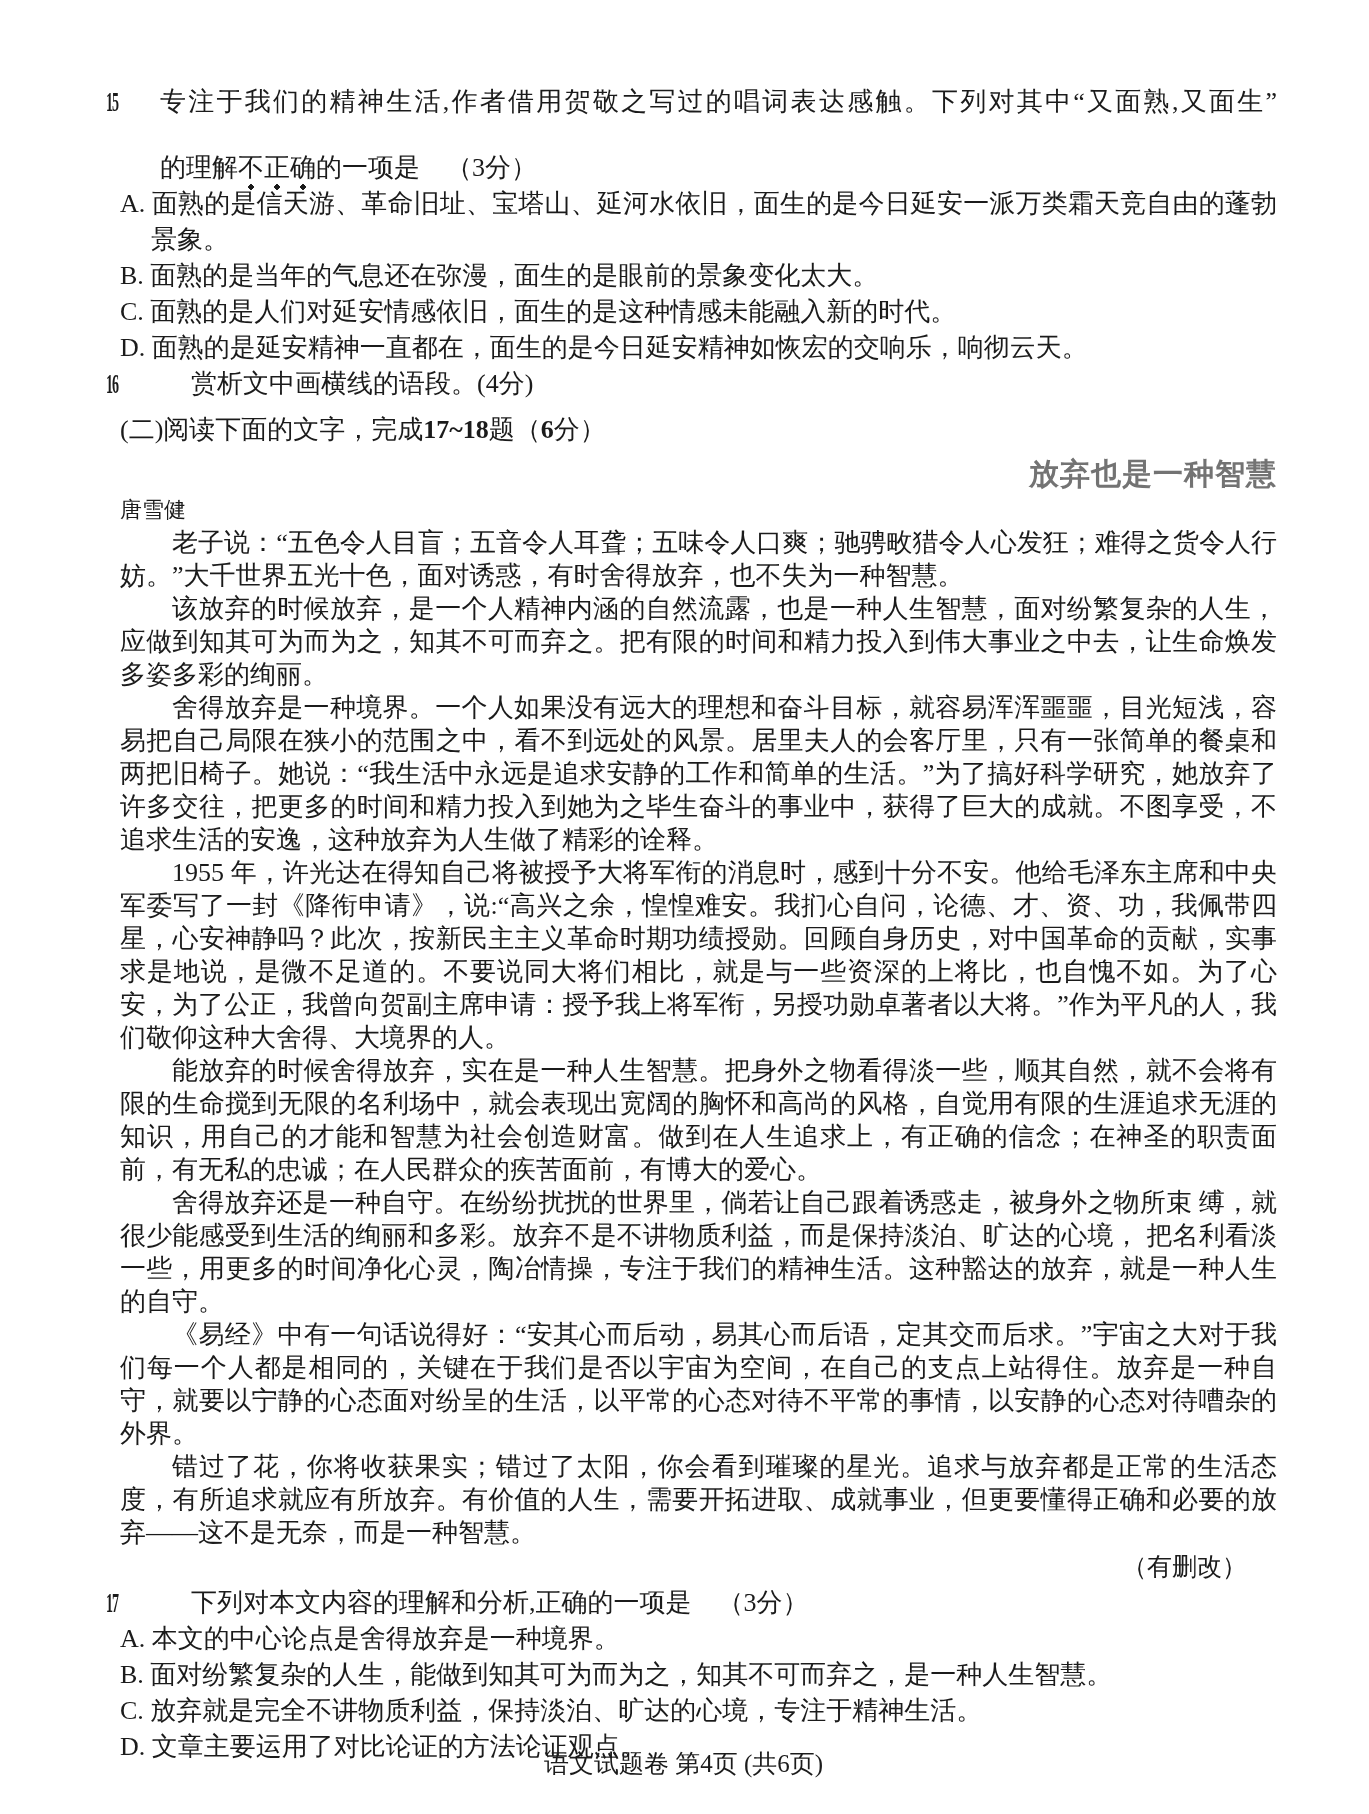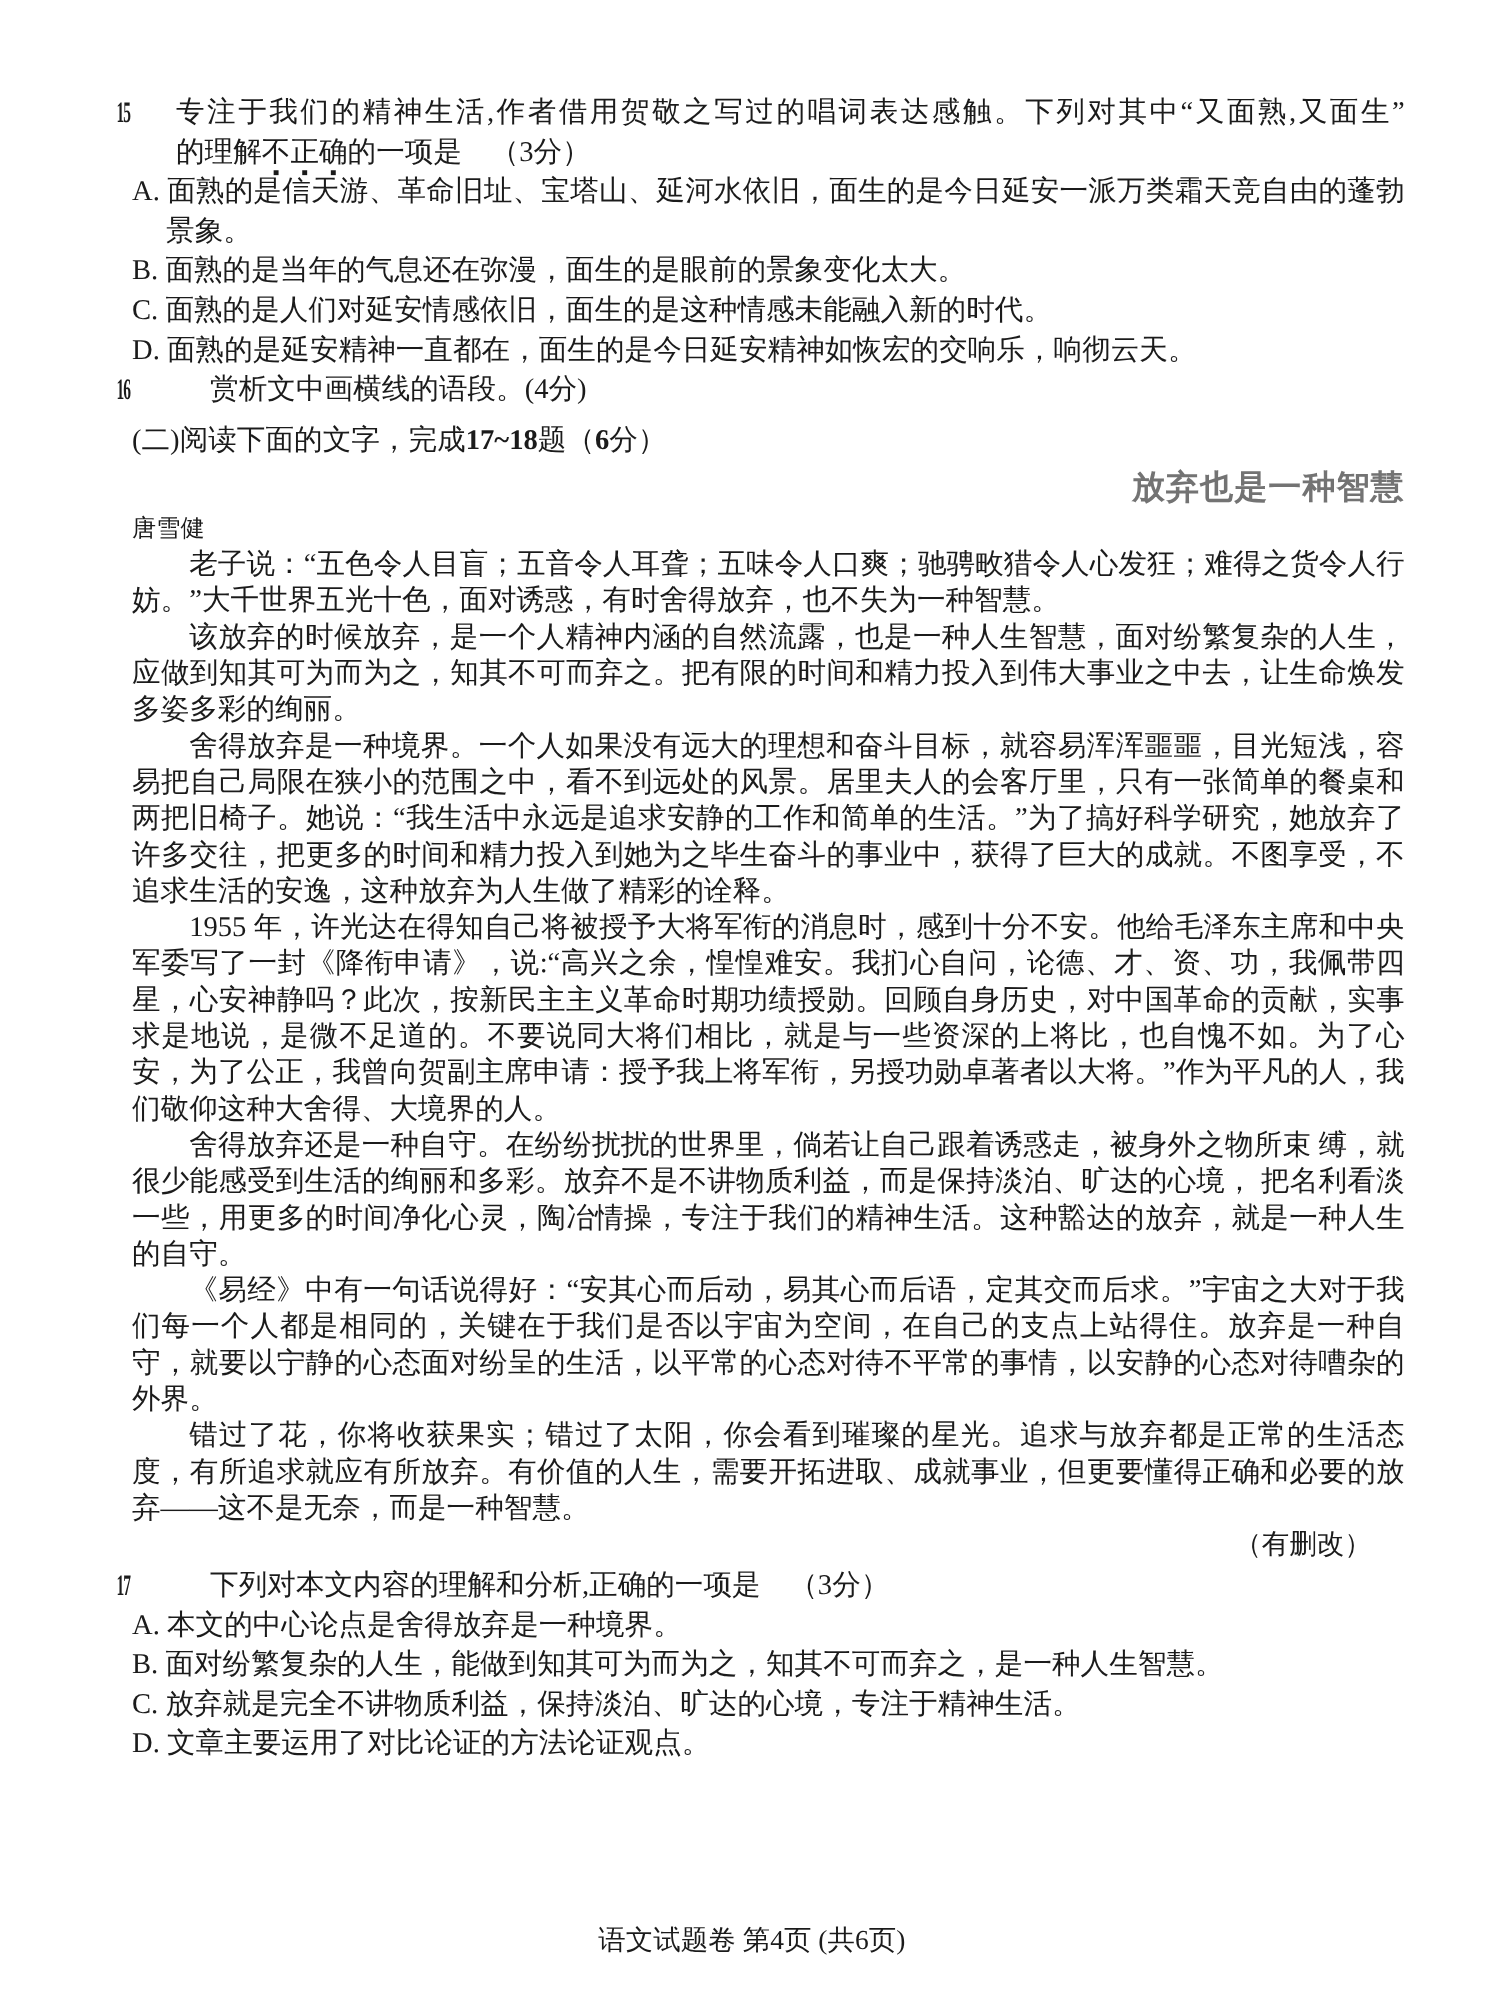--- a/index.html
+++ b/index.html
@@ -16,21 +16,21 @@
   
   .q-block{font-size:26px;line-height:36px;}
   .q-head{position:relative;padding-left:40px;}
   .q-num{
     position:absolute;left:-14px;top:0;
     font-weight:700;font-size:27px;
     transform:scaleX(.52);transform-origin:0 50%;
     letter-spacing:-2px;white-space:nowrap;
   }
   .q15-line1{display:block;text-align:justify;text-align-last:justify;}
-  .q15-line2{display:block;}
+  .q15-line2{display:block;margin-top:30px;}
   .q-single{display:block;margin-left:31px;}
   .emph{
     padding-bottom:9px;
     background-image:radial-gradient(circle 2.6px at 50% 50%, #1a1a1a 98%, rgba(0,0,0,0) 100%);
     background-size:26px 8px;
     background-repeat:repeat-x;
     background-position:left bottom;
   }
   .options{margin:0;}
   .opt{padding-left:31px;text-indent:-31px;text-align:justify;}
@@ -90,20 +90,21 @@
 
     <div class="section-line"><span>(二)阅读下面的文字，完成</span><span class="num">17~18</span><span>题（</span><span class="num">6</span><span>分）</span></div>
 
     <h1 class="essay-title">放弃也是一种智慧</h1>
     <div class="essay-author">唐雪健</div>
     <div class="essay">
       <p>老子说：“五色令人目盲；五音令人耳聋；五味令人口爽；驰骋畋猎令人心发狂；难得之货令人行妨。”大千世界五光十色，面对诱惑，有时舍得放弃，也不失为一种智慧。</p>
       <p>该放弃的时候放弃，是一个人精神内涵的自然流露，也是一种人生智慧，面对纷繁复杂的人生，应做到知其可为而为之，知其不可而弃之。把有限的时间和精力投入到伟大事业之中去，让生命焕发多姿多彩的绚丽。</p>
       <p>舍得放弃是一种境界。一个人如果没有远大的理想和奋斗目标，就容易浑浑噩噩，目光短浅，容易把自己局限在狭小的范围之中，看不到远处的风景。居里夫人的会客厅里，只有一张简单的餐桌和两把旧椅子。她说：“我生活中永远是追求安静的工作和简单的生活。”为了搞好科学研究，她放弃了许多交往，把更多的时间和精力投入到她为之毕生奋斗的事业中，获得了巨大的成就。不图享受，不追求生活的安逸，这种放弃为人生做了精彩的诠释。</p>
       <p>1955 年，许光达在得知自己将被授予大将军衔的消息时，感到十分不安。他给毛泽东主席和中央军委写了一封《降衔申请》，说:“高兴之余，惶惶难安。我扪心自问，论德、才、资、功，我佩带四星，心安神静吗？此次，按新民主主义革命时期功绩授勋。回顾自身历史，对中国革命的贡献，实事求是地说，是微不足道的。不要说同大将们相比，就是与一些资深的上将比，也自愧不如。为了心安，为了公正，我曾向贺副主席申请：授予我上将军衔，另授功勋卓著者以大将。”作为平凡的人，我们敬仰这种大舍得、大境界的人。</p>
+      <p>能放弃的时候舍得放弃，实在是一种人生智慧。把身外之物看得淡一些，顺其自然，就不会将有限的生命搅到无限的名利场中，就会表现出宽阔的胸怀和高尚的风格，自觉用有限的生涯追求无涯的知识，用自己的才能和智慧为社会创造财富。做到在人生追求上，有正确的信念；在神圣的职责面前，有无私的忠诚；在人民群众的疾苦面前，有博大的爱心。</p>
       <p>舍得放弃还是一种自守。在纷纷扰扰的世界里，倘若让自己跟着诱惑走，被身外之物所束 缚，就很少能感受到生活的绚丽和多彩。放弃不是不讲物质利益，而是保持淡泊、旷达的心境， 把名利看淡一些，用更多的时间净化心灵，陶冶情操，专注于我们的精神生活。这种豁达的放弃，就是一种人生的自守。</p>
       <p>《易经》中有一句话说得好：“安其心而后动，易其心而后语，定其交而后求。”宇宙之大对于我们每一个人都是相同的，关键在于我们是否以宇宙为空间，在自己的支点上站得住。放弃是一种自守，就要以宁静的心态面对纷呈的生活，以平常的心态对待不平常的事情，以安静的心态对待嘈杂的外界。</p>
       <p>错过了花，你将收获果实；错过了太阳，你会看到璀璨的星光。追求与放弃都是正常的生活态度，有所追求就应有所放弃。有价值的人生，需要开拓进取、成就事业，但更要懂得正确和必要的放弃——这不是无奈，而是一种智慧。</p>
     </div>
     <div class="note">（有删改）</div>
 
     <section class="q-block">
       <div class="q-head">
         <span class="q-num">17</span>
         <span class="q-single">下列对本文内容的理解和分析,正确的一项是　（3分）</span>

